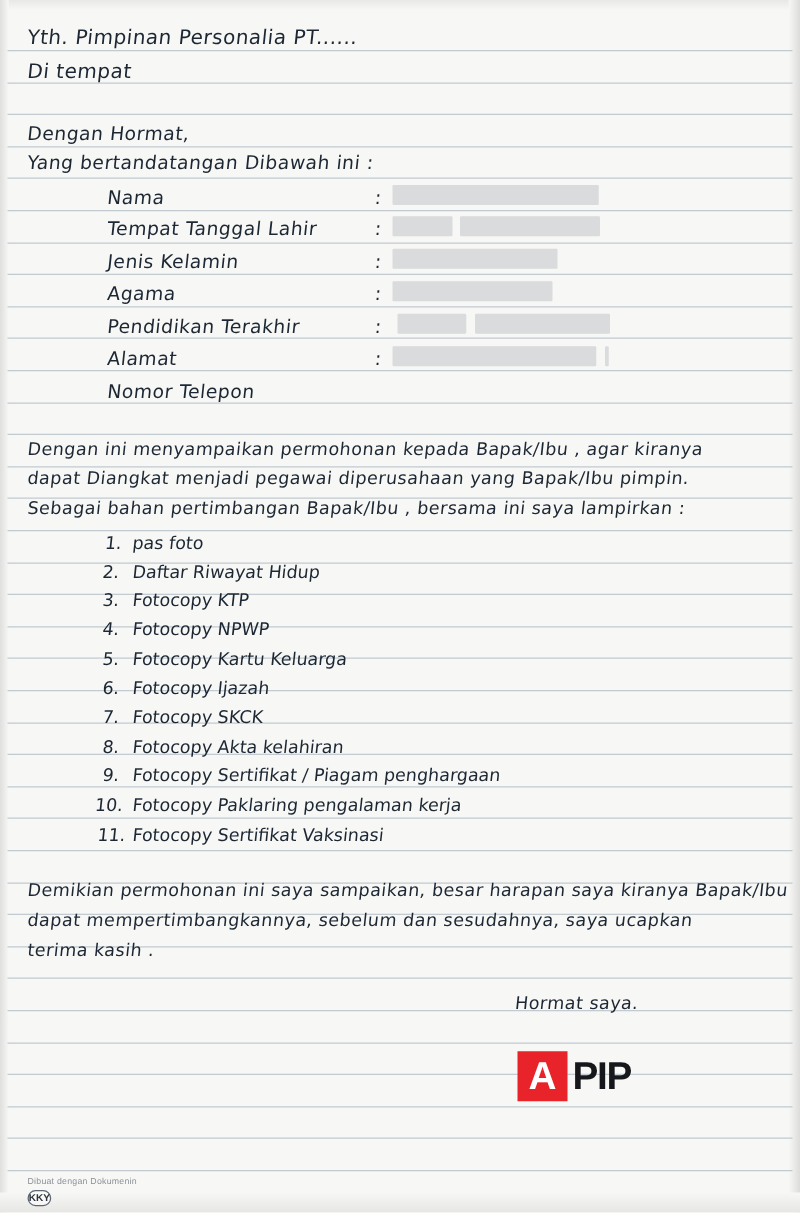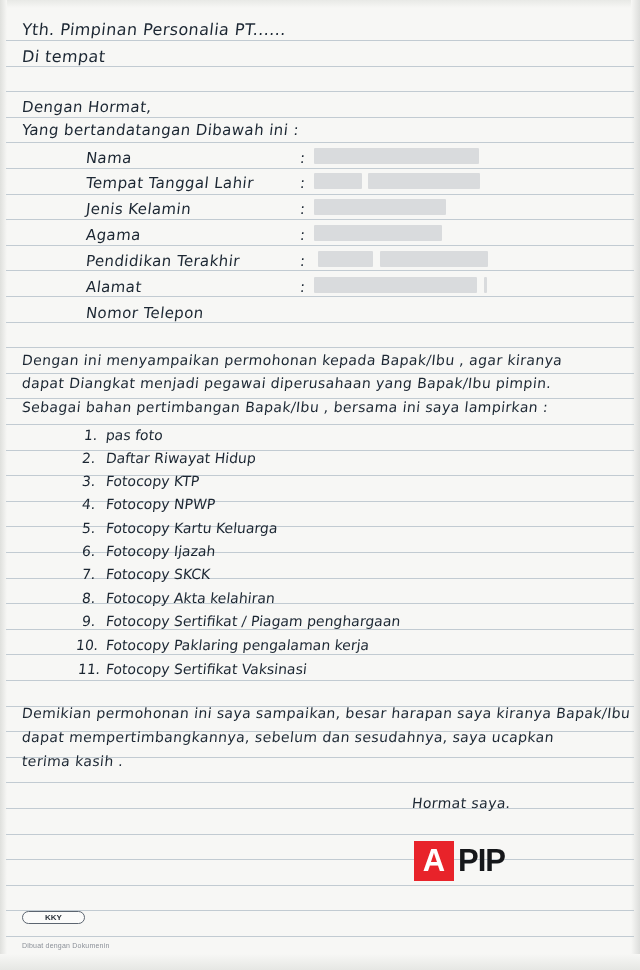--- a/index.html
+++ b/index.html
@@ -114,24 +114,24 @@
     font-weight: bold;
     font-size: 31px;
     line-height: 40px;
     letter-spacing: -1px;
   }
 
   
   #badge {
     position: absolute;
     left: 22px;
-    top: 911px;
+    top: 952px;
     border: 1px solid #5c6570;
     border-radius: 7px;
-    padding: 1px 22px;
+    padding: 1px 0;
     font-family: "Liberation Sans", sans-serif;
     font-size: 8px;
     font-weight: bold;
     color: #2c333b;
     background: rgba(255,255,255,.5);
   }
   #badge-caption {
     position: absolute;
     left: 22px;
     top: 942px;

